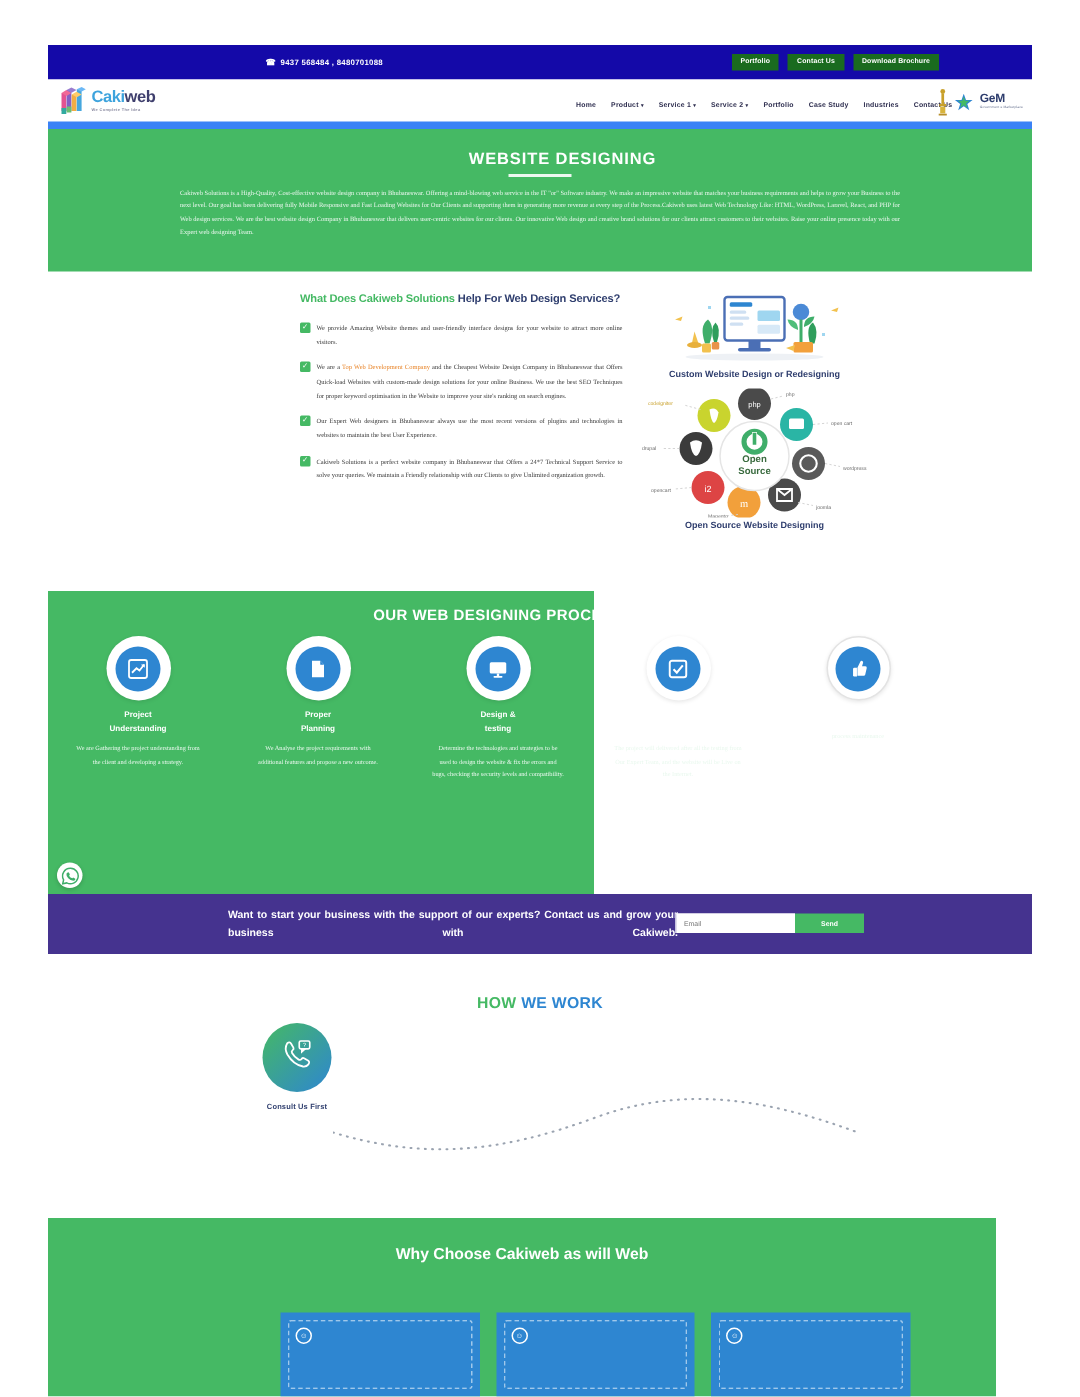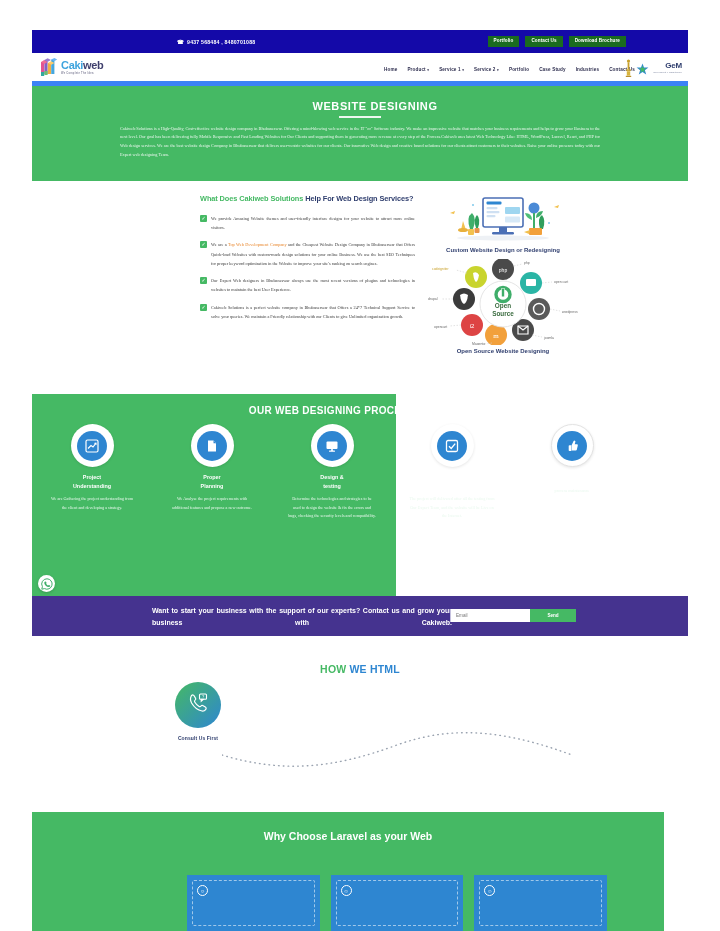--- a/index.html
+++ b/index.html
@@ -45,21 +45,21 @@
   .logo-text .c2 { color:#3f3f6d; }
   .logo-sub { font-size:2.6px; color:#8a8aa0; letter-spacing:.25px; margin-top:1.5px; font-weight:bold;}
 
   .nav { position:absolute; left:352px; top:0; height:33px; display:flex; align-items:center; gap:10px; }
   .nav-item {
     font-size:4.6px; color:#2e2e4f; font-weight:bold; white-space:nowrap;
     display:flex; align-items:center; gap:1.5px; letter-spacing:.15px;
   }
   .caret { font-size:3.4px; color:#2e2e4f; }
 
-  .gem-wrap { position:absolute; right:6px; top:5px; display:flex; align-items:center; gap:4px;text-align:right; }
+  .gem-wrap { position:absolute; right:6px; top:5px; display:flex; align-items:center; gap:4px; }
   .emblem { width:7px; height:20px; position:relative; }
   .gem-star { width:13px; height:13px; position:relative; }
   .gem-txt { display:flex; flex-direction:column; line-height:1; }
   .gem-main { font-size:8px; font-weight:bold; color:#2f3e6e; letter-spacing:-.2px; }
   .gem-sub { font-size:2.2px; color:#6e7894; margin-top:1px; letter-spacing:.1px; }
 
   
   .hero {
     position:absolute; left:32px; top:86px; width:656px; height:95px;
     background:#45b964;
@@ -534,21 +534,21 @@
   <div class="cta">
     <div class="cta-text">Want to start your business with the support of our experts? Contact us and grow your business with Cakiweb.</div>
     <div class="cta-form">
       <input class="cta-input" type="text" placeholder="Email" style="">
       <button class="cta-send">Send</button>
     </div>
   </div>
 
   <div class="hww">
     <div class="hww-title">
-      <span class="g">HOW</span><span class="b"> WE HTML</span>
+      <span class="g">HOW</span><span class="b"> WE WORK</span>
     </div>
 
     <div class="hww-node">
       <div class="hww-circle">
         <span>
           <svg width="24" height="24" viewBox="0 0 24 24">
             <path d="M5.5 4.5 q1.6 -1.2 2.6 0.3 l1.5 2.6 q0.5 0.9 -0.5 1.7 q-1 0.8 -0.4 1.9 q1.6 2.8 4.4 4.4 q1.1 0.6 1.9 -0.4 q0.8 -1 1.7 -0.5 l2.6 1.5 q1.5 1 0.3 2.6 q-1.3 1.7 -3.6 1.4 Q9.6 18.8 5.6 12 Q3.4 8 5.5 4.5 z" fill="none" stroke="#ffffff" stroke-width="1.2"></path>
             <rect x="13.5" y="3" width="7" height="5.2" rx="1" fill="none" stroke="#ffffff" stroke-width="1.1"></rect>
             <polygon points="15.2,8.2 15.2,10.2 17.4,8.2" fill="none" stroke="#ffffff" stroke-width="1.1"></polygon>
             <text x="17" y="7" font-size="4" fill="#ffffff" text-anchor="middle" font-family="Liberation Sans, sans-serif">?</text>
@@ -560,21 +560,21 @@
 
     <div class="hww-dots">
       <svg width="350" height="45" viewBox="0 0 350 45">
         <path d="M0 30 C 60 48, 110 44, 175 20 C 235 -2, 290 8, 350 30" fill="none" stroke="#9aa3b0" stroke-width="1.4" stroke-linecap="round" stroke-dasharray="0.6 4.2"></path>
       </svg>
     </div>
   </div>
 
   <div class="why">
     <div class="why-title">
-      <div>Why Choose Laravel as your Web</div>
+      <div>Why Choose Cakiweb as will Web</div>
     </div>
     <div class="why-cards">
       <div class="why-card">
         <div class="why-card-inner">
           <span class="why-icon">☺</span>
         </div>
       </div>
       <div class="why-card">
         <div class="why-card-inner">
           <span class="why-icon">☺</span>

